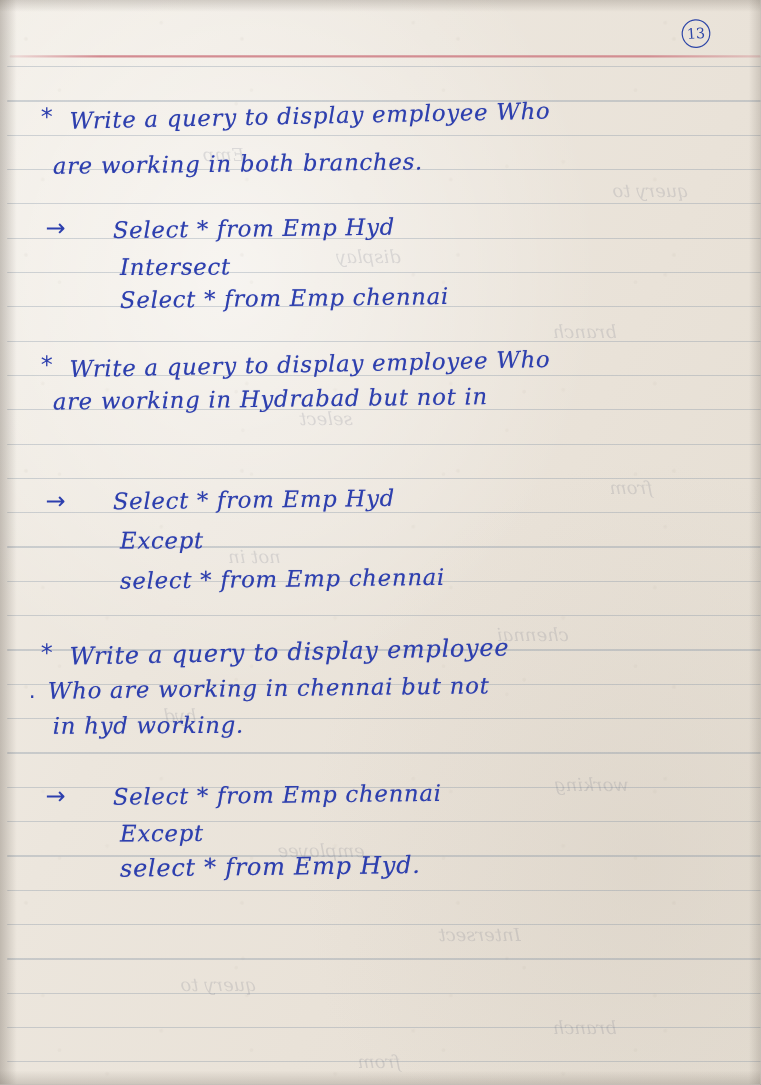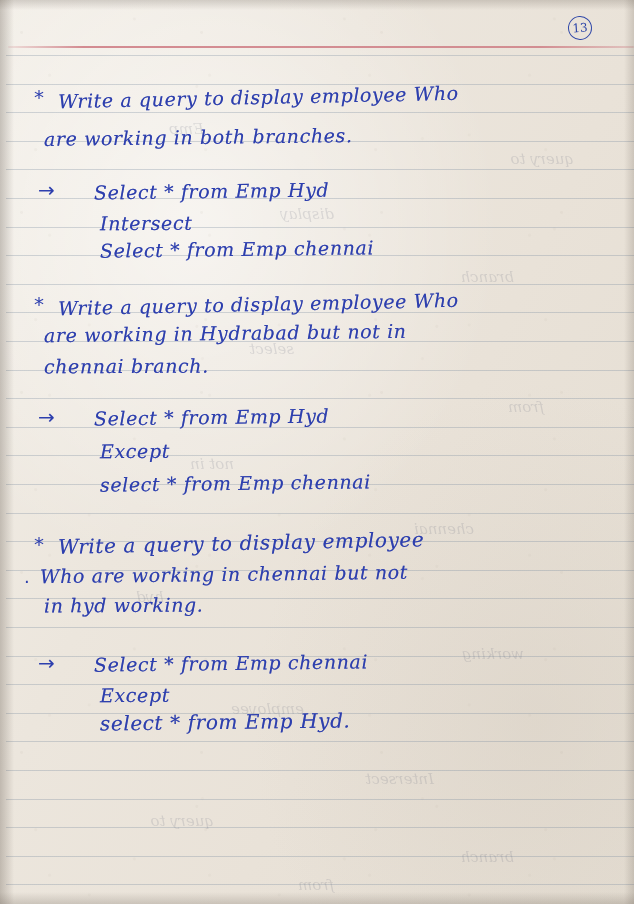--- a/index.html
+++ b/index.html
@@ -187,21 +187,20 @@
   <div class="hand l1 tilt2" style="left:44px; top:126px;">are working in both branches.</div>
 
   <div class="arrow" style="left:38px; top:178px;">→</div>
   <div class="hand l1 tilt2" style="left:94px; top:180px;">Select * from Emp Hyd</div>
   <div class="hand l1 tilt0" style="left:100px; top:212px;">Intersect</div>
   <div class="hand l1 tilt2" style="left:100px; top:238px;">Select * from Emp chennai</div>
 
   <div class="star" style="left:34px; top:292px;">*</div>
   <div class="hand l1 tilt1" style="left:58px; top:293px;">Write a query to display employee Who</div>
   <div class="hand l1 tilt2" style="left:44px; top:322px;">are working in Hydrabad but not in</div>
-  <div class="hand l1 tilt0" style="left:44px; top:355px;">chennai branch.</div>
 
   <div class="arrow" style="left:38px; top:405px;">→</div>
   <div class="hand l1 tilt2" style="left:94px; top:406px;">Select * from Emp Hyd</div>
   <div class="hand l1 tilt0" style="left:100px; top:440px;">Except</div>
   <div class="hand l1 tilt2" style="left:100px; top:472px;">select * from Emp chennai</div>
 
   <div class="star" style="left:34px; top:532px;">*</div>
   <div class="hand big tilt1" style="left:58px; top:531px;">Write a query to display employee</div>
   <div class="dot-mark" style="left:24px; top:566px;">.</div>
   <div class="hand l1 tilt2" style="left:40px; top:563px;">Who are working in chennai but not</div>

